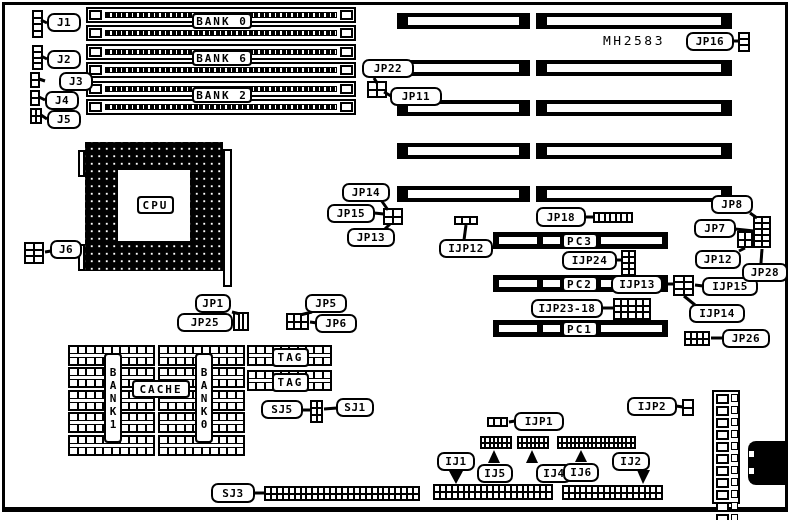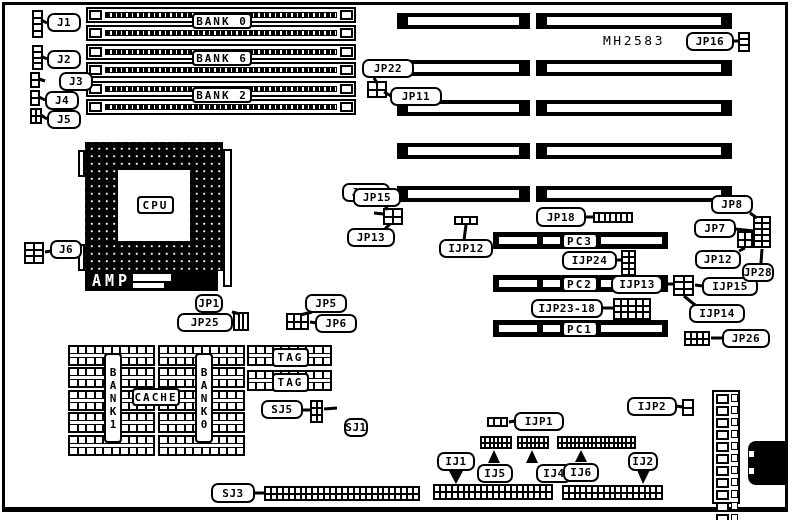--- a/index.html
+++ b/index.html
@@ -804,25 +804,20 @@
         <div></div>
       </div>
       <div class="chipmid" style="top: 9px; height: 3px;"></div>
     </div>
     <div class="abs cpu-socket" style="left: 85px; top: 142px; width: 138px; height: 129px;">
       <div class="cpu-inner" style="left: 33px; top: 28px; width: 72px; height: 71px;"></div>
     </div>
     <div class="abs lever" style="left: 223px; top: 149px; width: 9px; height: 138px;"></div>
     <div class="abs tab" style="left: 78px; top: 150px; width: 7px; height: 27px;"></div>
     <div class="abs tab" style="left: 78px; top: 244px; width: 7px; height: 27px;"></div>
-    <div class="abs ampbar" style="left: 85px; top: 271px; width: 133px; height: 20px;">
-      <span class="amptext">AMP</span>
-      <div class="whiterect" style="left: 48px; top: 3px; width: 38px; height: 7px;"></div>
-      <div class="whiterect" style="left: 48px; top: 12px; width: 31px; height: 5px;"></div>
-    </div>
     <div class="abs power" style="left: 712px; top: 390px; width: 28px; height: 114px;">
       <div></div>
       <div class="thin"></div>
       <div></div>
       <div class="thin"></div>
       <div></div>
       <div class="thin"></div>
       <div></div>
       <div class="thin"></div>
       <div></div>
@@ -887,54 +882,54 @@
     <div class="abs plaintext" style="left: 603px; top: 33px; width: 90px; height: 16px;">MH2583</div>
     <div class="abs boxlabel" style="left: 192px; top: 13px; width: 60px; height: 16px;">BANK 0</div>
     <div class="abs boxlabel" style="left: 192px; top: 50px; width: 60px; height: 16px;">BANK 6</div>
     <div class="abs boxlabel" style="left: 192px; top: 87px; width: 60px; height: 16px;">BANK 2</div>
     <div class="abs boxlabel" style="left: 137px; top: 196px; width: 37px; height: 18px;">CPU</div>
     <div class="abs boxlabel" style="left: 562px; top: 233px; width: 36px; height: 16px;">PC3</div>
     <div class="abs boxlabel" style="left: 562px; top: 276px; width: 36px; height: 16px;">PC2</div>
     <div class="abs boxlabel" style="left: 562px; top: 321px; width: 36px; height: 16px;">PC1</div>
     <div class="abs boxlabel" style="left: 272px; top: 348px; width: 37px; height: 19px;">TAG</div>
     <div class="abs boxlabel" style="left: 272px; top: 373px; width: 37px; height: 19px;">TAG</div>
-    <div class="abs boxlabel" style="left: 132px; top: 388px; width: 48px; height: 18px;">CACHE</div>
+    <div class="abs boxlabel" style="left: 132px; top: 380px; width: 58px; height: 18px;">CACHE</div>
     <div class="abs boxlabel vertical" style="left: 104px; top: 353px; width: 18px; height: 90px;">BANK1</div>
     <div class="abs boxlabel vertical" style="left: 195px; top: 353px; width: 18px; height: 90px;">BANK0</div>
     <div class="abs callout" style="left: 47px; top: 13px; width: 34px; height: 19px;">J1</div>
     <div class="abs callout" style="left: 47px; top: 50px; width: 34px; height: 19px;">J2</div>
     <div class="abs callout" style="left: 59px; top: 72px; width: 34px; height: 19px;">J3</div>
     <div class="abs callout" style="left: 45px; top: 91px; width: 34px; height: 19px;">J4</div>
     <div class="abs callout" style="left: 47px; top: 110px; width: 34px; height: 19px;">J5</div>
     <div class="abs callout" style="left: 686px; top: 32px; width: 48px; height: 19px;">JP16</div>
     <div class="abs callout" style="left: 362px; top: 59px; width: 52px; height: 19px;">JP22</div>
     <div class="abs callout" style="left: 390px; top: 87px; width: 52px; height: 19px;">JP11</div>
     <div class="abs callout" style="left: 342px; top: 183px; width: 48px; height: 19px;">JP14</div>
-    <div class="abs callout" style="left: 327px; top: 188px; width: 48px; height: 19px; margin-left: 26px;">JP15</div>
+    <div class="abs callout" style="left: 327px; top: 204px; width: 48px; height: 19px;">JP15</div>
     <div class="abs callout" style="left: 347px; top: 228px; width: 48px; height: 19px;">JP13</div>
     <div class="abs callout" style="left: 536px; top: 207px; width: 50px; height: 20px;">JP18</div>
     <div class="abs callout" style="left: 439px; top: 239px; width: 54px; height: 19px;">IJP12</div>
     <div class="abs callout" style="left: 562px; top: 251px; width: 55px; height: 19px;">IJP24</div>
     <div class="abs callout" style="left: 611px; top: 275px; width: 52px; height: 19px;">IJP13</div>
     <div class="abs callout" style="left: 702px; top: 277px; width: 56px; height: 19px;">IJP15</div>
     <div class="abs callout" style="left: 689px; top: 304px; width: 56px; height: 19px;">IJP14</div>
     <div class="abs callout" style="left: 531px; top: 299px; width: 72px; height: 19px;">IJP23-18</div>
     <div class="abs callout" style="left: 711px; top: 195px; width: 42px; height: 19px;">JP8</div>
     <div class="abs callout" style="left: 694px; top: 219px; width: 42px; height: 19px;">JP7</div>
     <div class="abs callout" style="left: 695px; top: 250px; width: 46px; height: 19px;">JP12</div>
-    <div class="abs callout" style="left: 742px; top: 263px; width: 32px; height: 19px;">JP28</div>
+    <div class="abs callout" style="left: 742px; top: 263px; width: 46px; height: 19px;">JP28</div>
     <div class="abs callout" style="left: 722px; top: 329px; width: 48px; height: 19px;">JP26</div>
     <div class="abs callout" style="left: 50px; top: 240px; width: 32px; height: 19px;">J6</div>
-    <div class="abs callout" style="left: 195px; top: 294px; width: 28px; height: 19px;">JP1</div>
+    <div class="abs callout" style="left: 195px; top: 294px; width: 36px; height: 19px;">JP1</div>
     <div class="abs callout" style="left: 177px; top: 313px; width: 56px; height: 19px;">JP25</div>
     <div class="abs callout" style="left: 305px; top: 294px; width: 42px; height: 19px;">JP5</div>
     <div class="abs callout" style="left: 315px; top: 314px; width: 42px; height: 19px;">JP6</div>
     <div class="abs callout" style="left: 261px; top: 400px; width: 42px; height: 19px;">SJ5</div>
-    <div class="abs callout" style="left: 344px; top: 398px; width: 24px; height: 19px; margin-top: 20px;">SJ1</div>
+    <div class="abs callout" style="left: 336px; top: 398px; width: 38px; height: 19px;">SJ1</div>
     <div class="abs callout" style="left: 211px; top: 483px; width: 44px; height: 20px;">SJ3</div>
     <div class="abs callout" style="left: 437px; top: 452px; width: 38px; height: 19px;">IJ1</div>
     <div class="abs callout" style="left: 477px; top: 464px; width: 36px; height: 19px;">IJ5</div>
     <div class="abs callout" style="left: 536px; top: 464px; width: 36px; height: 19px;">IJ4</div>
     <div class="abs callout" style="left: 563px; top: 463px; width: 36px; height: 19px;">IJ6</div>
-    <div class="abs callout" style="left: 628px; top: 452px; width: 30px; height: 19px;">IJ2</div>
+    <div class="abs callout" style="left: 612px; top: 452px; width: 38px; height: 19px;">IJ2</div>
     <div class="abs callout" style="left: 514px; top: 412px; width: 50px; height: 19px;">IJP1</div>
     <div class="abs callout" style="left: 627px; top: 397px; width: 50px; height: 19px;">IJP2</div>
   </div>
 
 </body></html>

